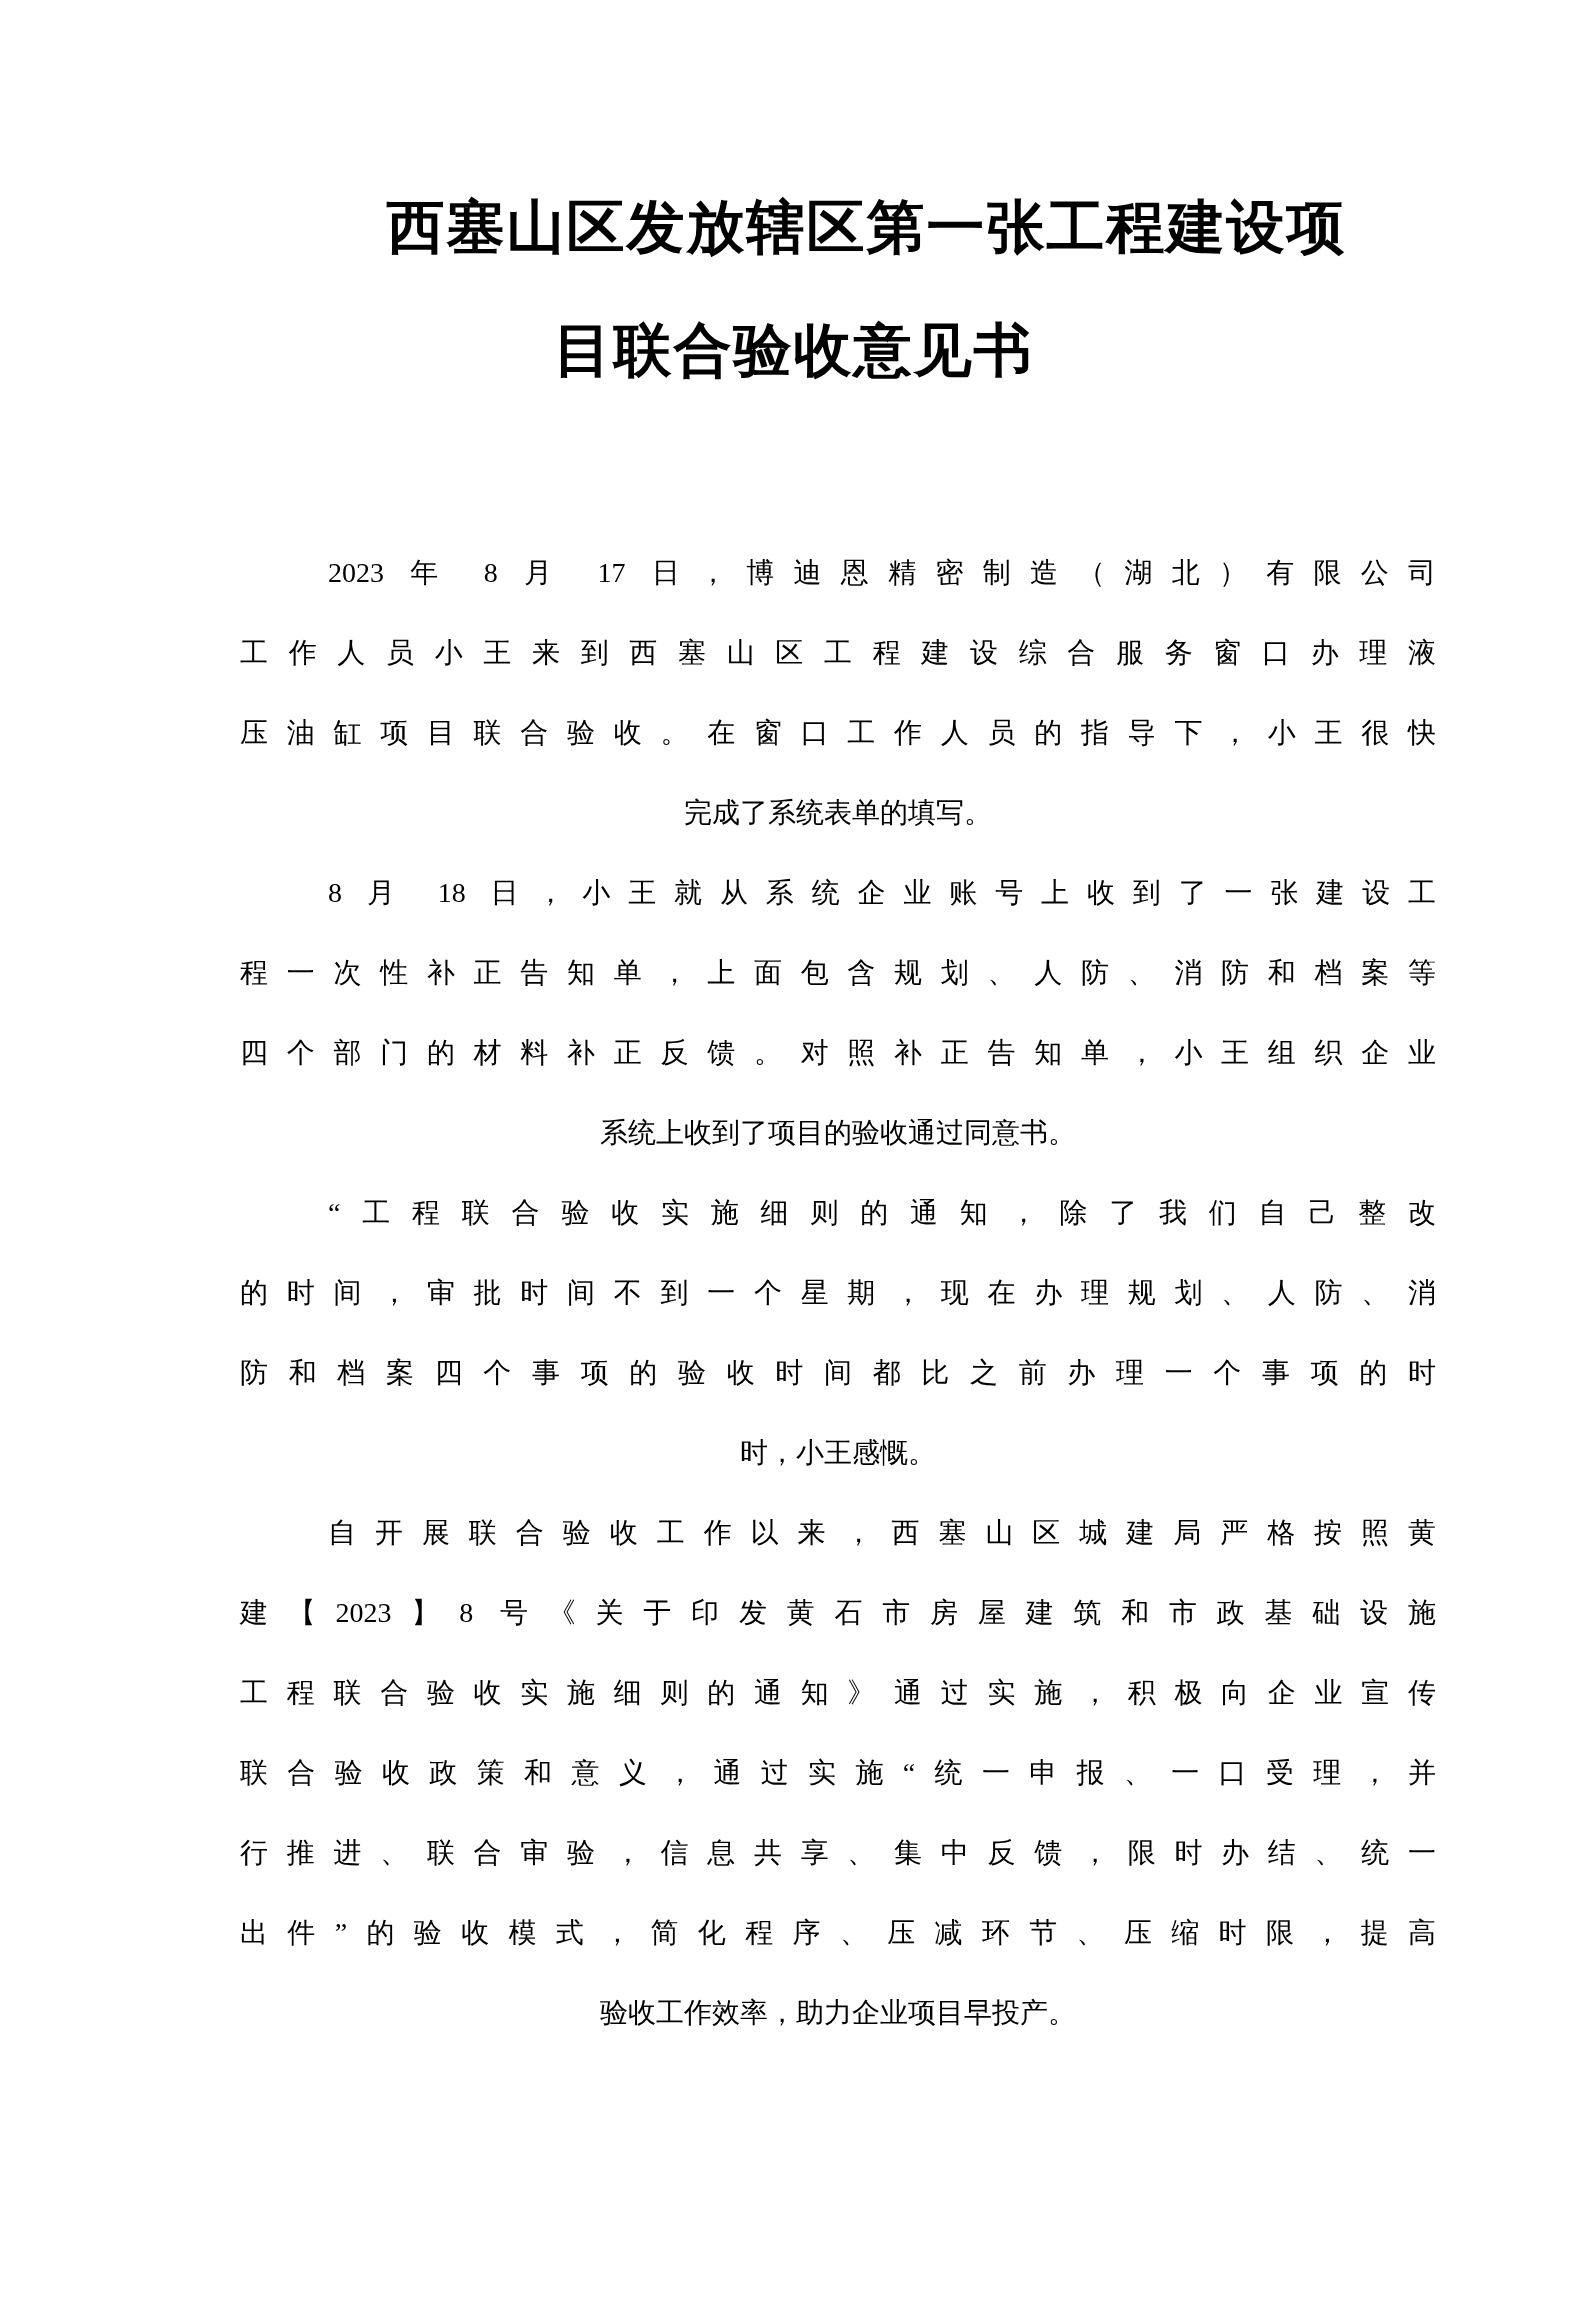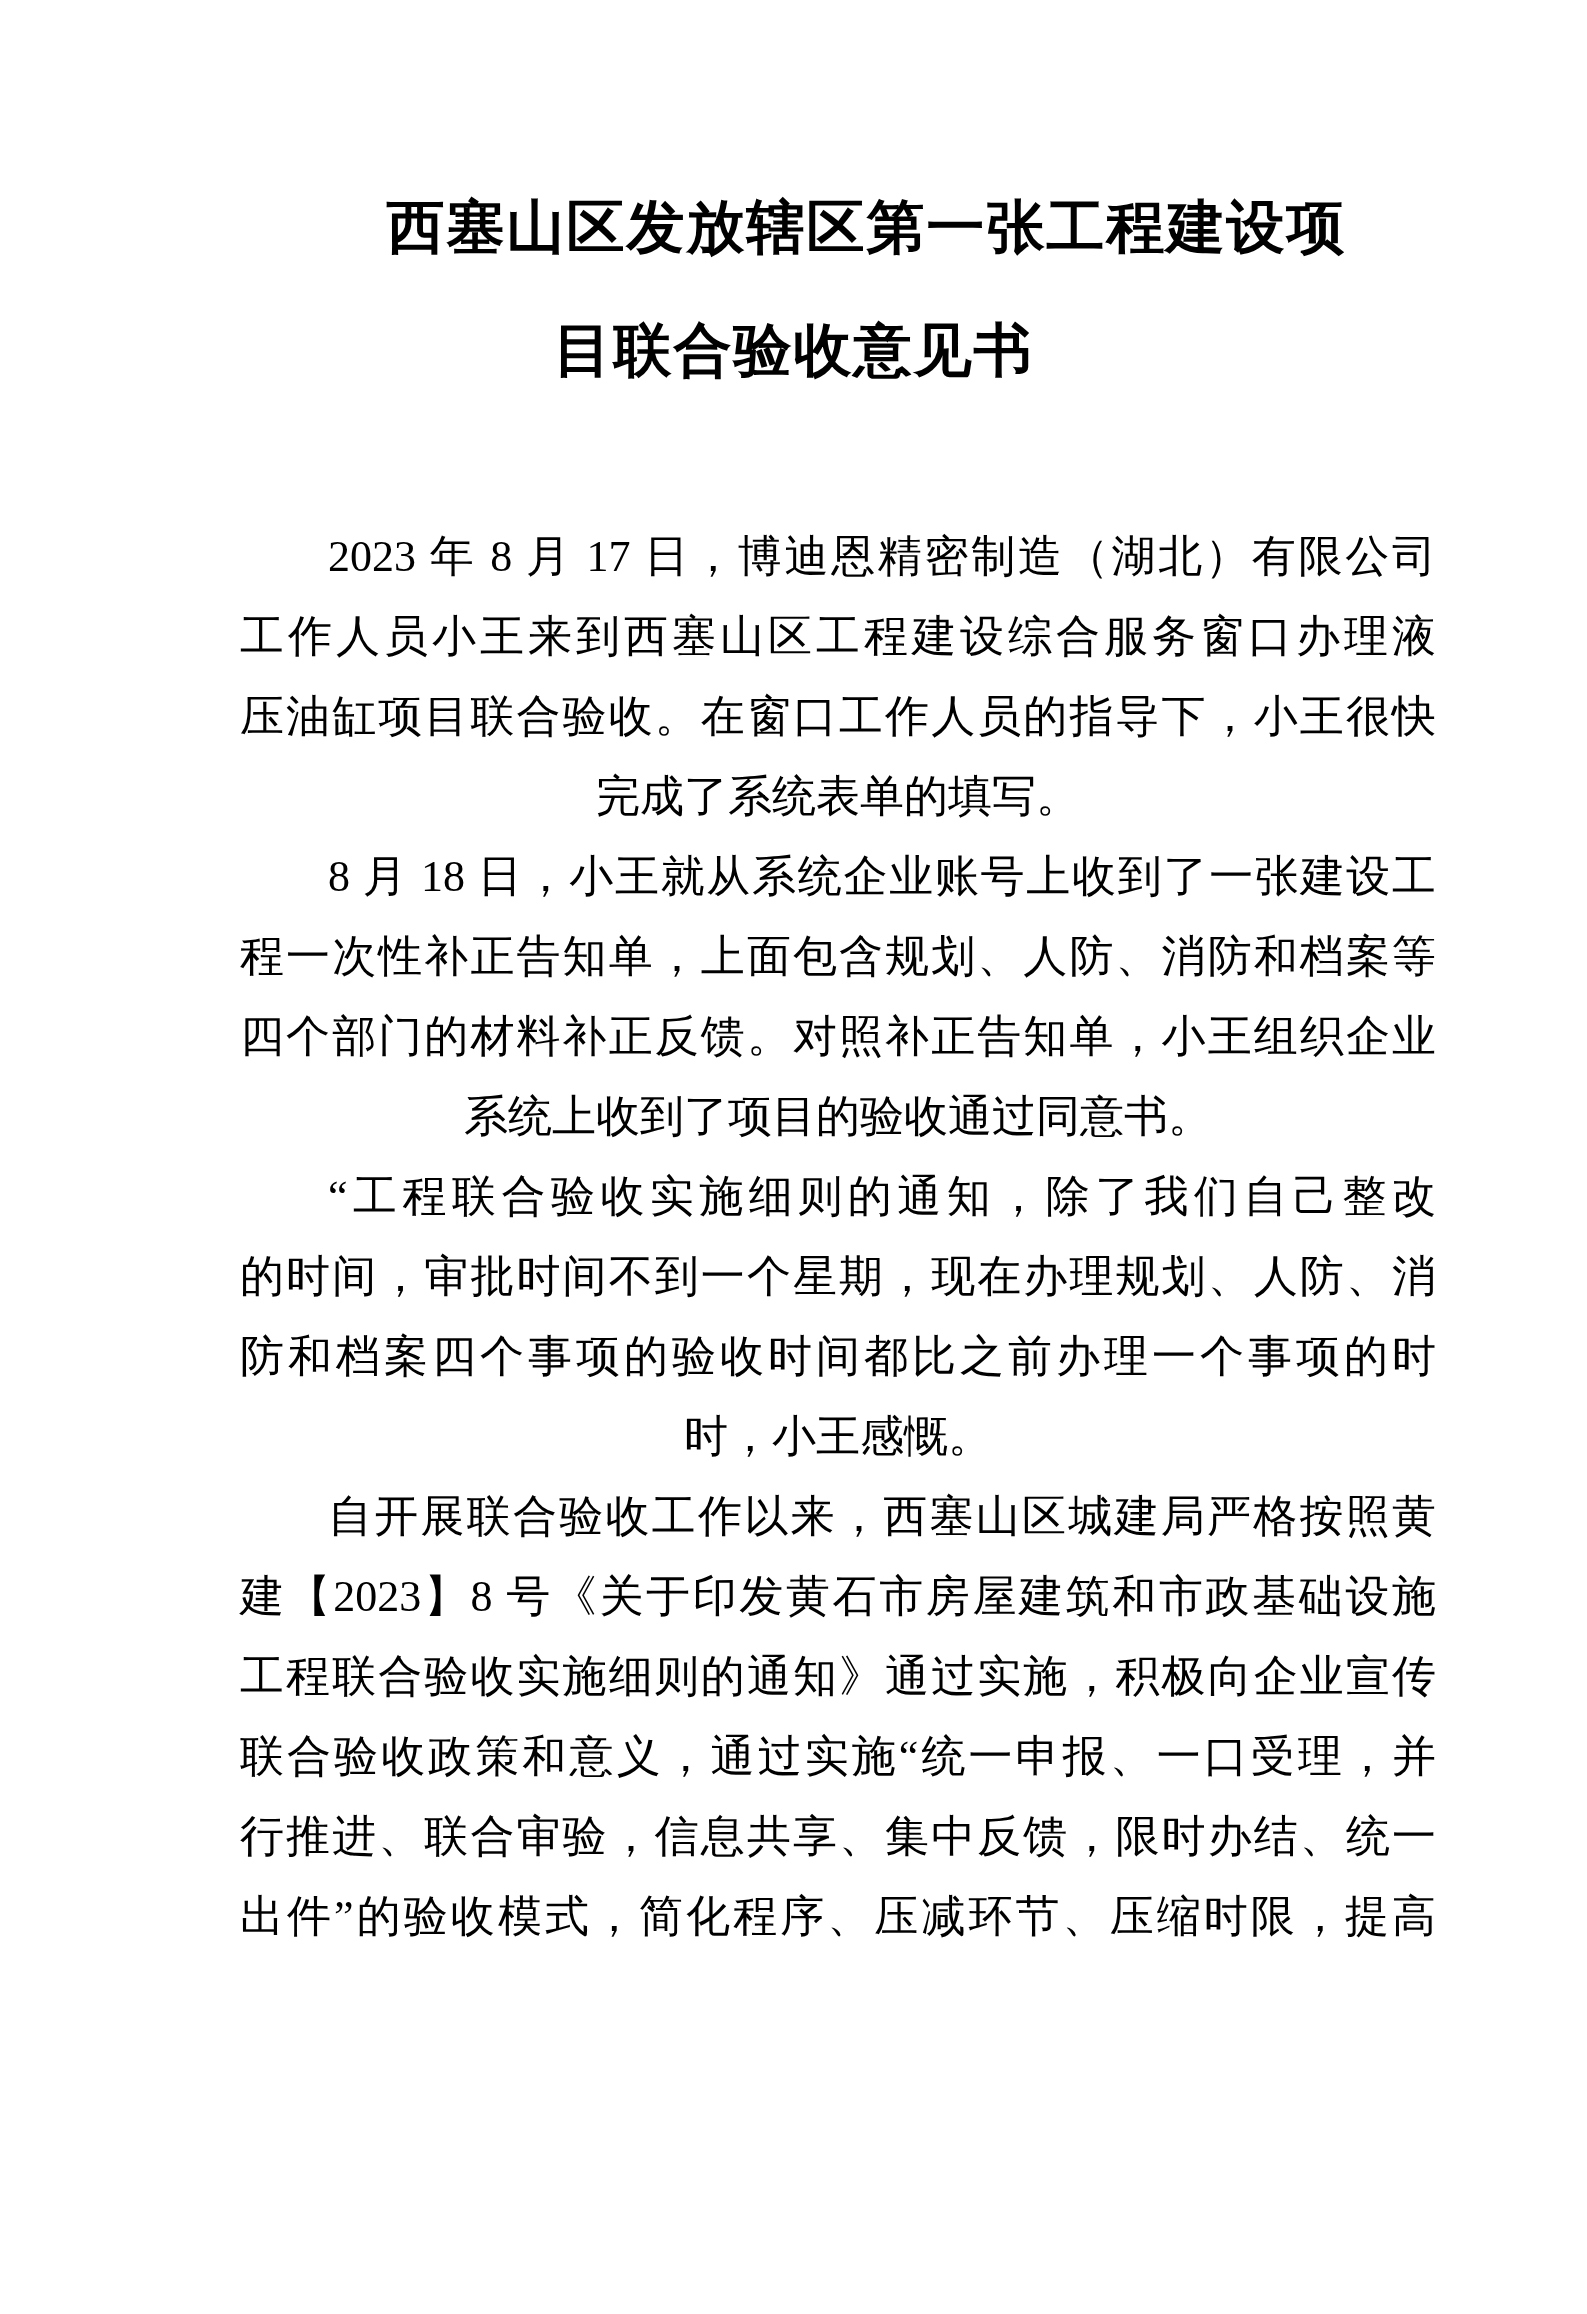--- a/index.html
+++ b/index.html
@@ -31,24 +31,24 @@
   }
   .doc-title .title-line {
     display: block;
   }
   .doc-title .title-line.shift-right {
     position: relative;
     left: 73px;
   }
   .doc-body {
     position: absolute;
-    top: 476px;
+    top: 492px;
     left: 240px;
     width: 1196px;
-    font-size: 44px;
+    font-size: 28px;
   }
   .body-line {
     height: 80px;
     line-height: 80px;
     text-align: center;
   }
   
   .body-line.full {
     text-align: justify;
     text-align-last: justify;
@@ -78,14 +78,15 @@
       <div class="body-line first full">“工程联合验收实施细则的通知，除了我们自己整改</div>
       <div class="body-line full">的时间，审批时间不到一个星期，现在办理规划、人防、消</div>
       <div class="body-line full">防和档案四个事项的验收时间都比之前办理一个事项的时</div>
       <div class="body-line">时，小王感慨。</div>
       <div class="body-line first full">自开展联合验收工作以来，西塞山区城建局严格按照黄</div>
       <div class="body-line full">建【2023】8 号《关于印发黄石市房屋建筑和市政基础设施</div>
       <div class="body-line full">工程联合验收实施细则的通知》通过实施，积极向企业宣传</div>
       <div class="body-line full">联合验收政策和意义，通过实施“统一申报、一口受理，并</div>
       <div class="body-line full">行推进、联合审验，信息共享、集中反馈，限时办结、统一</div>
       <div class="body-line full">出件”的验收模式，简化程序、压减环节、压缩时限，提高</div>
+      <div class="body-line">验收工作效率，助力企业项目早投产。</div>
     </div>
 </div>
 
 </body></html>

